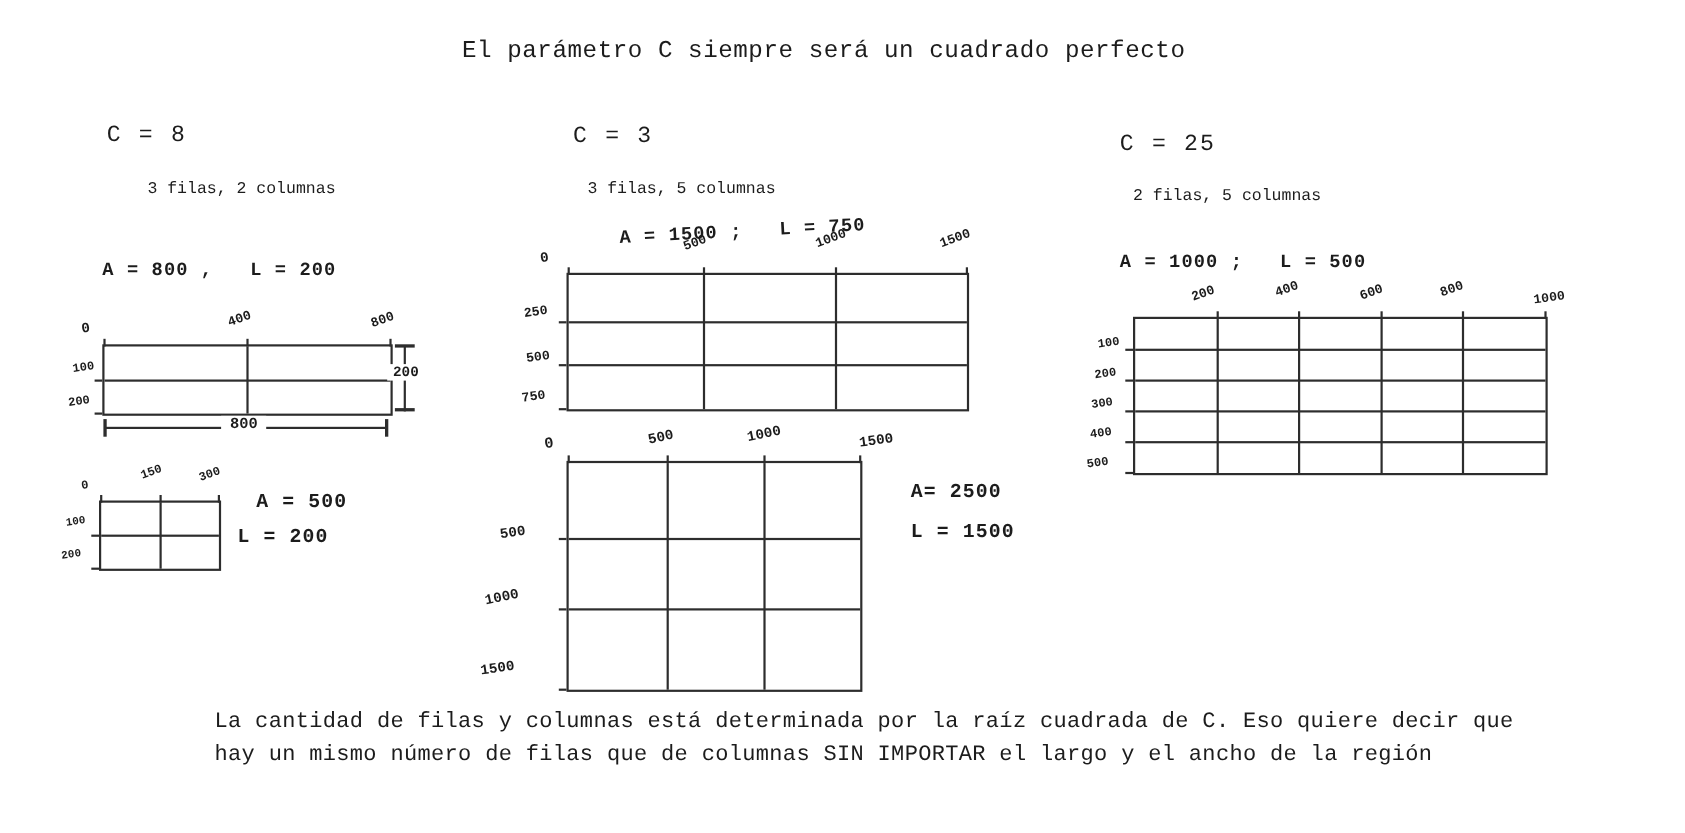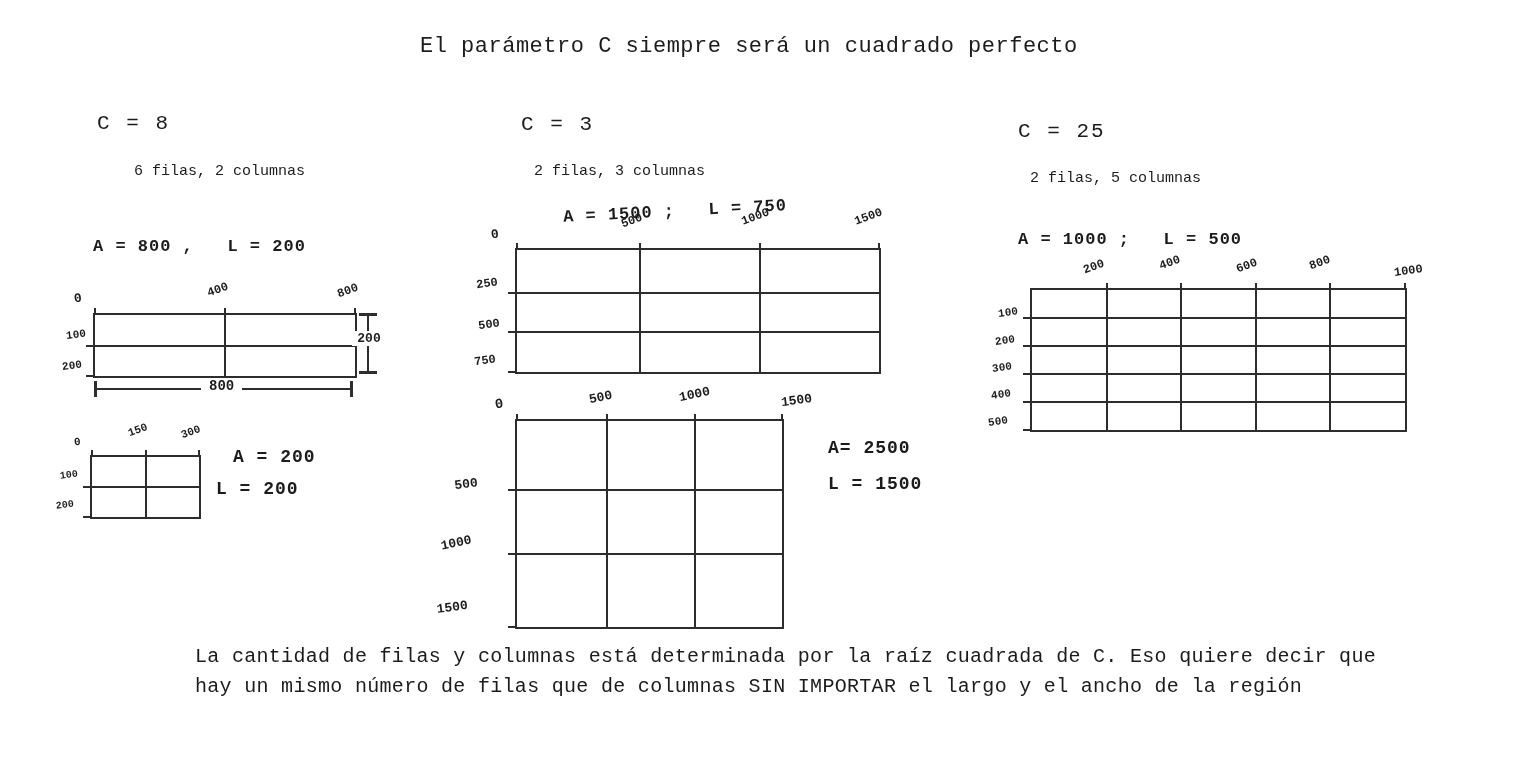--- a/index.html
+++ b/index.html
@@ -28,21 +28,21 @@
   .footer-line { position:absolute; font-size:20px; letter-spacing:0.3px; white-space:nowrap; }
 </style>
 </head>
 <body>
 
 <div class="canvas">
 
   <div class="title">El parámetro C siempre será un cuadrado perfecto</div>
 
   <div class="c-label" style="left:97px; top:112px">C = 8</div>
-  <div class="note" style="left:134px; top:163px">6 filas, 2 columnas</div>
+  <div class="note" style="left:134px; top:163px">3 filas, 2 columnas</div>
   <div class="params" style="left:93px; top:237px">A = 800 ,&nbsp;&nbsp; L = 200</div>
 
   <div class="grid" style="left:93px; top:313px; width:260px; height:61px">
     <i class="v" style="left:50%"></i>
     <i class="h" style="top:50%"></i>
     <i class="tn" style="left:0%"></i>
     <i class="tn" style="left:50%"></i>
     <i class="tn" style="left:100%"></i>
     <i class="td" style="top:50%"></i>
     <i class="td" style="top:100%"></i>
@@ -70,25 +70,25 @@
     <i class="tn" style="left:50%"></i>
     <i class="tn" style="left:100%"></i>
     <i class="td" style="top:50%"></i>
     <i class="td" style="top:100%"></i>
   </div>
   <span class="tick r8" style="left:74px;  top:436px; font-size:11px">0</span>
   <span class="tick r20" style="left:128px; top:424px; font-size:11px">150</span>
   <span class="tick r20" style="left:181px; top:426px; font-size:11px">300</span>
   <span class="tick ra r8" style="left:40px; top:471px; width:38px; font-size:10px">100</span>
   <span class="tick ra r8" style="left:36px; top:501px; width:38px; font-size:10px">200</span>
-  <span class="side-label" style="left:233px; top:447px">A = 200</span>
+  <span class="side-label" style="left:233px; top:447px">A = 500</span>
   <span class="side-label" style="left:216px; top:479px">L = 200</span>
 
   <div class="c-label" style="left:521px; top:113px">C = 3</div>
-  <div class="note" style="left:534px; top:163px">2 filas, 3 columnas</div>
+  <div class="note" style="left:534px; top:163px">3 filas, 5 columnas</div>
   <div class="params r4" style="left:563px; top:202px">A = 1500 ;&nbsp;&nbsp; L = 750</div>
 
   <div class="grid" style="left:515px; top:248px; width:362px; height:122px">
     <i class="v" style="left:34%"></i>
     <i class="v" style="left:67%"></i>
     <i class="h" style="top:35%"></i>
     <i class="h" style="top:67%"></i>
     <i class="tn" style="left:0%"></i>
     <i class="tn" style="left:34%"></i>
     <i class="tn" style="left:67%"></i>

